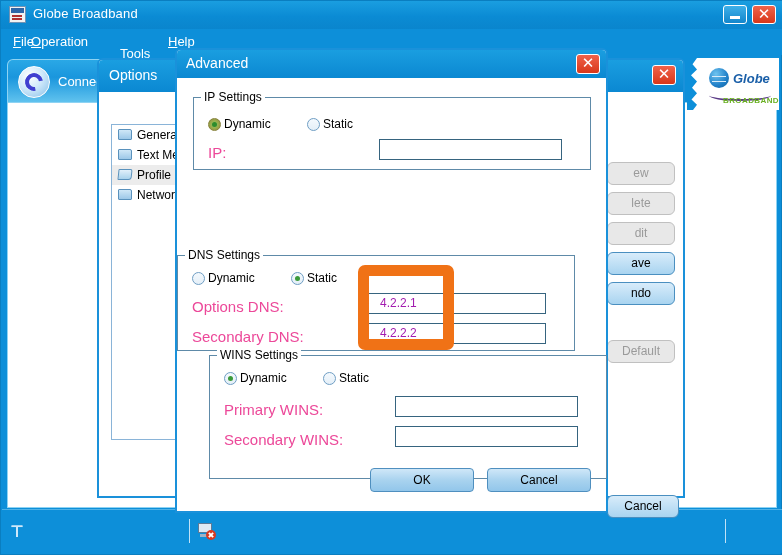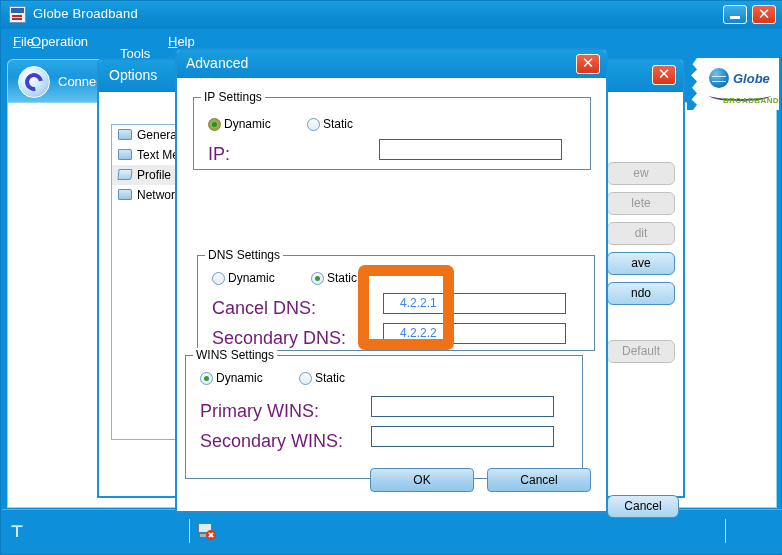--- a/index.html
+++ b/index.html
@@ -498,33 +498,33 @@
   }
   .cb-label {
     position: absolute;
     font-size: 12px;
     color: #000000;
     white-space: nowrap;
   }
 
   .field-label {
     position: absolute;
-    font-size: 18px;
-    color: #701a75;
+    font-size: 15px;
+    color: #ec4899;
     white-space: nowrap;
   }
   .text-input {
     position: absolute;
     height: 21px;
     background: #ffffff;
     border: 1px solid #36647f;
     box-sizing: border-box;
     font-size: 12px;
     font-family: "Liberation Sans", sans-serif;
-    color: #3b82f6;
+    color: #a21caf;
     padding: 0 16px;
     line-height: 19px;
     white-space: nowrap;
     overflow: hidden;
   }
 
   .dlg-btn {
     position: absolute;
     width: 104px; height: 24px;
     background: linear-gradient(to bottom, #cfe7f8 0%, #a9d3ef 50%, #92c6ea 100%);
@@ -678,35 +678,35 @@
     <span class="group-legend">IP Settings</span>
     <span class="radio hover" style="left:14px; top:20px;"></span>
     <span class="radio-label" style="left:30px; top:19px;">Dynamic</span>
     <span class="radio" style="left:113px; top:20px;"></span>
     <span class="radio-label" style="left:129px; top:19px;">Static</span>
     <span class="field-label" style="left:14px; top:46px;">IP:</span>
     <span class="text-input" style="left:185px; top:41px; width:183px;" placeholder=""></span>
   </div>
 
 
-  <div class="group-box" style="left:20px; top:205px; width:398px; height:96px;">
+  <div class="group-box" style="left:0; top:205px; width:398px; height:96px;">
     <span class="group-legend">DNS Settings</span>
     <span class="radio" style="left:14px; top:16px;"></span>
     <span class="radio-label" style="left:30px; top:15px;">Dynamic</span>
     <span class="radio checked" style="left:113px; top:16px;"></span>
     <span class="radio-label" style="left:129px; top:15px;">Static</span>
 
-    <span class="field-label" style="left:14px; top:42px;">Cancel DNS:</span>
+    <span class="field-label" style="left:14px; top:42px;">Options DNS:</span>
     <span class="text-input" style="left:185px; top:37px; width:183px;">4.2.2.1</span>
 
     <span class="field-label" style="left:14px; top:72px;">Secondary DNS:</span>
     <span class="text-input" style="left:185px; top:67px; width:183px;">4.2.2.2</span>
   </div>
 
-  <div class="group-box" style="left:8px; top:305px; width:398px; height:124px;text-align:right;">
+  <div class="group-box" style="left:32px; top:305px; width:398px; height:124px;text-align:right;">
     <span class="group-legend">WINS Settings</span>
     <span class="radio checked" style="left:14px; top:16px;"></span>
     <span class="radio-label" style="left:30px; top:15px;">Dynamic</span>
     <span class="radio" style="left:113px; top:16px;"></span>
     <span class="radio-label" style="left:129px; top:15px;">Static</span>
 
     <span class="field-label" style="left:14px; top:45px;">Primary WINS:</span>
     <span class="text-input" style="left:185px; top:40px; width:183px;"></span>
 
     <span class="field-label" style="left:14px; top:75px;">Secondary WINS:</span>

